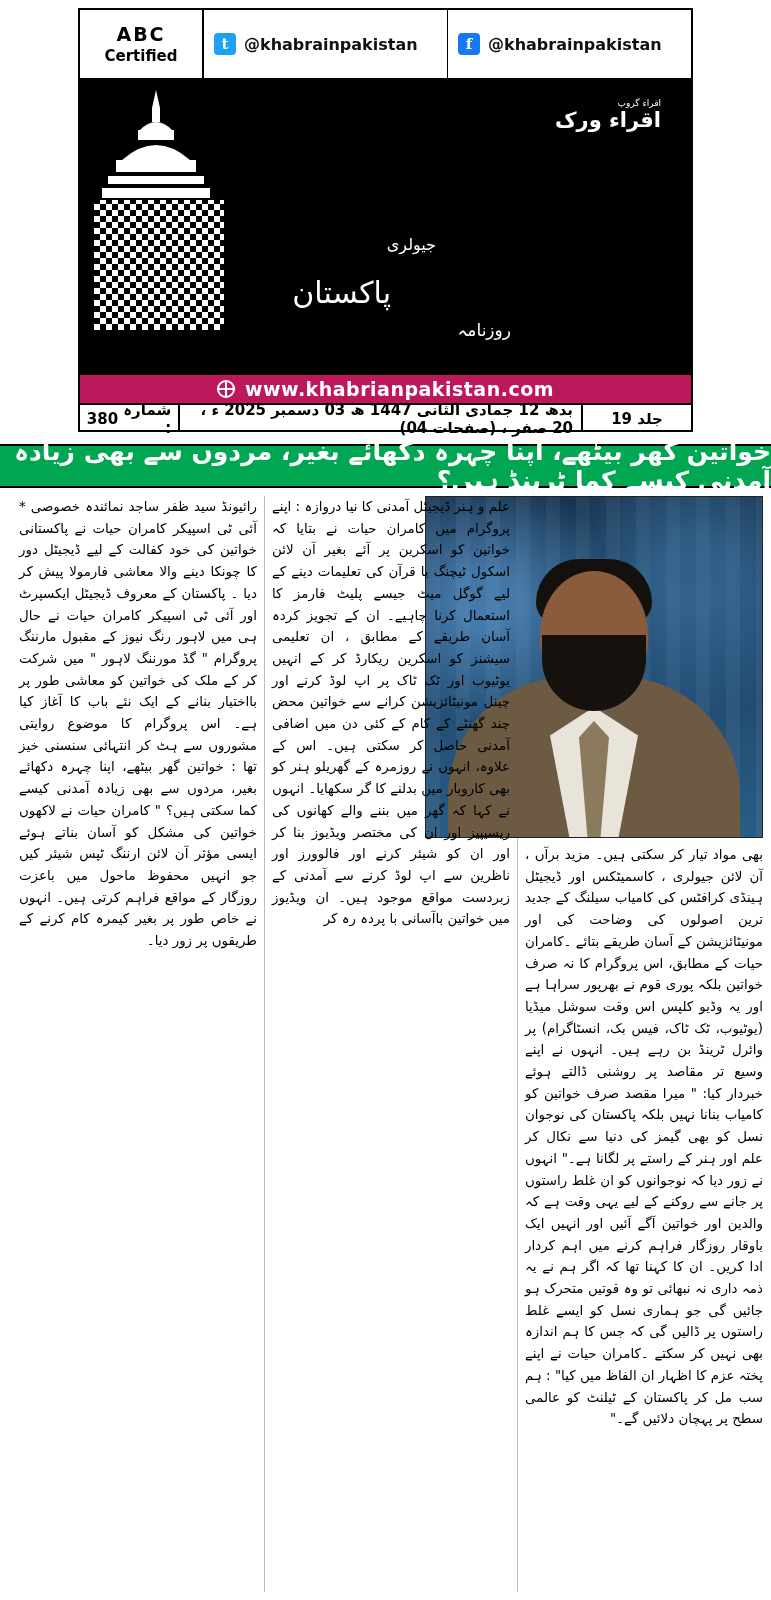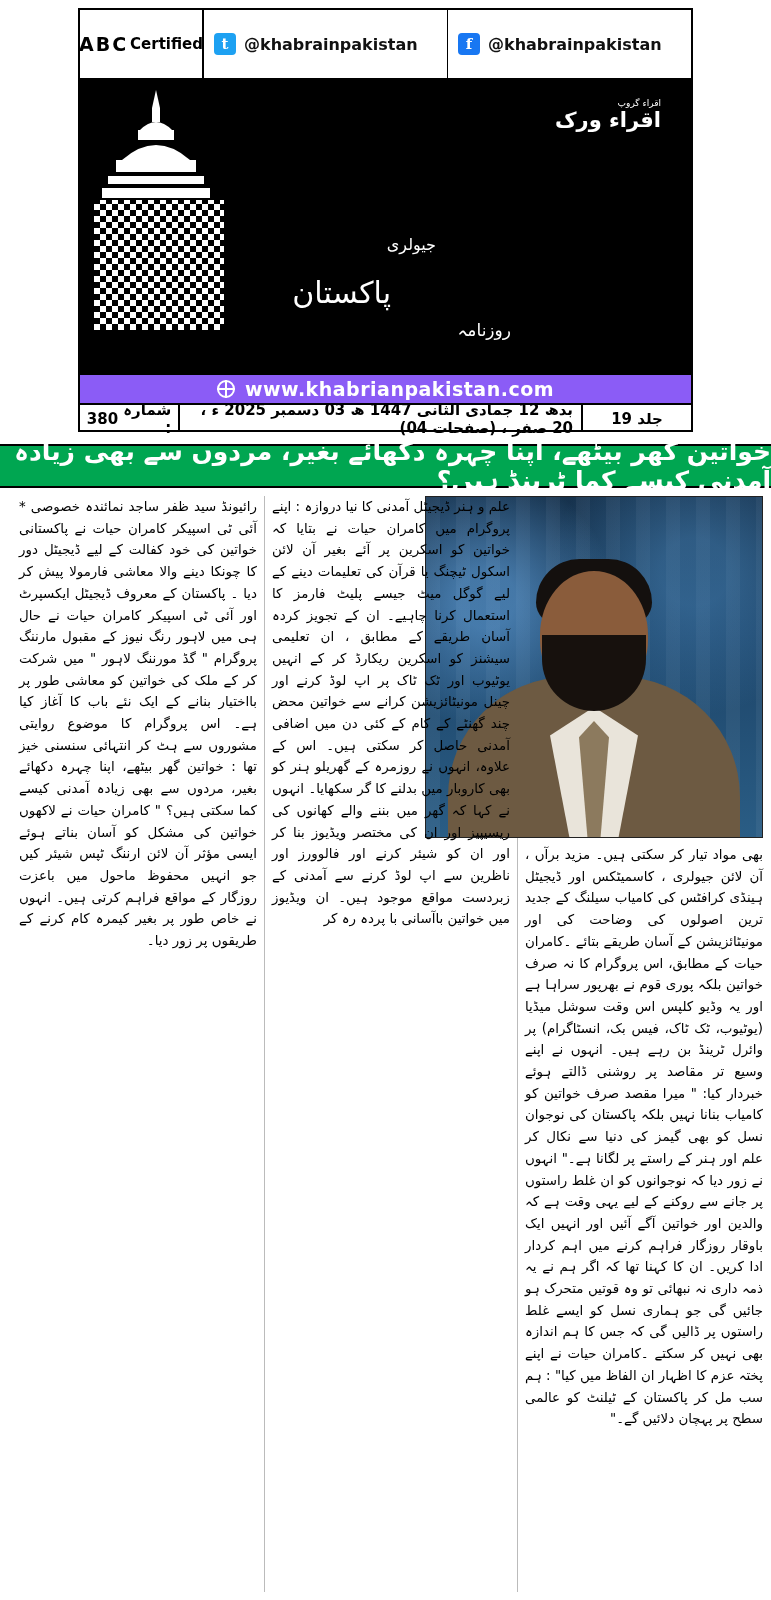--- a/index.html
+++ b/index.html
@@ -28,20 +28,21 @@
     position: absolute;
     left: 0; top: 0;
     width: 100%; height: 70px;
     border-bottom: 2px solid #000;
     display: flex;
   }
   .abc-box {
     width: 124px;
     border-right: 2px solid #000;
     display: flex;
+    flex-direction: column;
     align-items: center;
     justify-content: center;
     gap: 2px;
   }
   .abc-box .l1 { font-size: 19px; font-weight: bold; letter-spacing: 2px; }
   .abc-box .l2 { font-size: 15px; font-weight: bold; }
   .mh-right {
     flex: 1;
     display: flex;
     flex-direction: column;
@@ -140,21 +141,21 @@
     background:
       repeating-linear-gradient(0deg,#fff 0 6px,#000 6px 12px),
       repeating-linear-gradient(90deg,#fff 0 6px,#000 6px 12px);
     background-blend-mode: difference;
     background-color: #fff;
   }
   .mh-web {
     position: absolute;
     left: 0; top: 365px;
     width: 100%; height: 30px;
-    background: #8b5cf6;
+    background: #be185d;
     color: #fff;
     display: flex;
     align-items: center;
     justify-content: center;
     gap: 10px;
     font-size: 19px;
     font-weight: bold;
     letter-spacing: .5px;
     border-bottom: 2px solid #000;
   }

